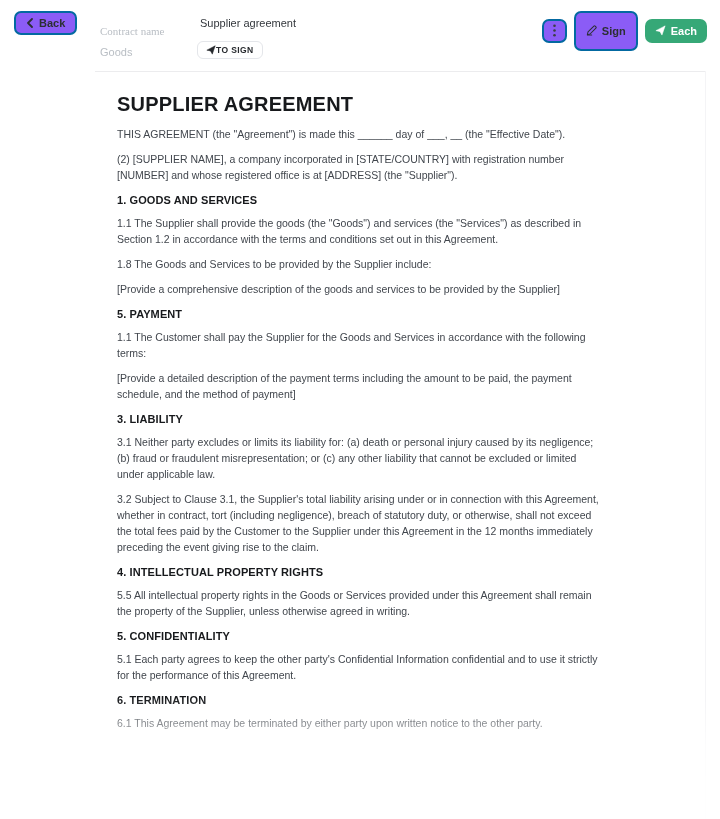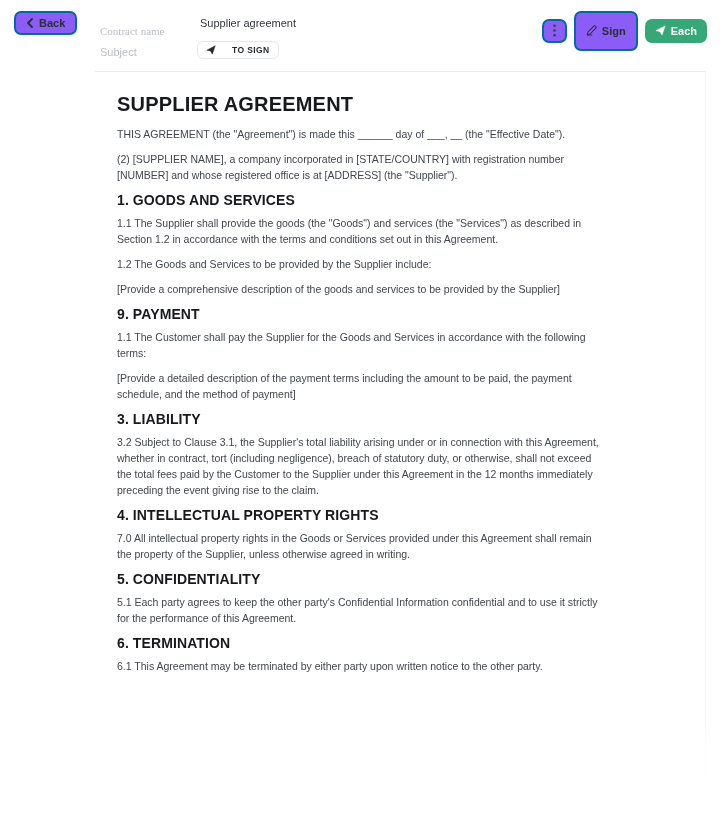--- a/index.html
+++ b/index.html
@@ -30,21 +30,21 @@
     font-size: 11px; color: #b9bec4; font-weight: 400;
   }
   .meta-label.row1 { top: 25px; font-family: Liberation Serif, serif; }
   .meta-label.row2 { top: 46px; }
   .contract-name {
     position: absolute; left: 200px; top: 17px;
     font-size: 11px; color: #33373c; font-weight: 500;
   }
   .status-badge {
     position: absolute; left: 197px; top: 41px;
-    display: inline-flex; align-items: center; gap: 16px;
+    display: inline-flex; align-items: center; gap: 0;
     border: 1px solid #e4e6ea; border-radius: 6px; background: #ffffff;
     padding: 3px 8px;
     font-size: 8.5px; font-weight: 700; letter-spacing: 0.4px; color: #26292d;
     cursor: pointer;
   }
   .status-badge svg { display: block; }
 
   .actions { position: absolute; right: 13px; top: 11px; display: flex; gap: 7px; align-items: center; }
   .kebab-btn {
     width: 25px; height: 24px; justify-content: center; padding: 0;
@@ -71,21 +71,21 @@
   }
   .doc-title {
     font-size: 20px; font-weight: 800; color: #17191c;
     letter-spacing: 0.2px; line-height: 25px; margin-bottom: 9px;
   }
   .doc p {
     font-size: 10.5px; line-height: 16px; color: #41464d;
     margin-bottom: 9px;
   }
   .doc h2 {
-    font-size: 14px; font-weight: 800; color: #17191c;
+    font-size: 11px; font-weight: 800; color: #17191c;
     line-height: 17px; margin-top: 8px; margin-bottom: 6px;
     letter-spacing: 0.1px;
   }
 
   
   .fade-overlay {
     position: absolute; left: 0; top: 698px; width: 720px; height: 121px;
     background: linear-gradient(to bottom,
       rgba(255,255,255,0) 0%,
       rgba(255,255,255,0.72) 40%,
@@ -104,21 +104,21 @@
       <svg width="8" height="10" viewBox="0 0 8 10">
           <polyline points="6,1 2,5 6,9" fill="none" stroke="#2b2f33" stroke-width="1.8" stroke-linecap="round" stroke-linejoin="round"></polyline>
         </svg>
     </span>
     <span>Back</span>
   </button>
 
   <div class="meta-label row1">Contract name</div>
   <div class="contract-name">Supplier agreement</div>
 
-  <div class="meta-label row2">Subject</div>
+  <div class="meta-label row2">Goods</div>
   <div class="status-badge">
     <span>
       <svg width="10" height="10" viewBox="0 0 12 12">
           <path d="M1 6.2 L11 1 L7.6 11 L5.4 7.1 L1 6.2 Z M5.4 7.1 L11 1" fill="#26292d" stroke="#26292d" stroke-width="0.6" stroke-linejoin="round"></path>
         </svg>
     </span>
     <span>TO SIGN</span>
   </div>
 
   <div class="actions">
@@ -154,29 +154,30 @@
 <div class="panel-divider"></div>
 <div class="panel-right-edge"></div>
 
 <div class="doc">
   <div class="doc-title">SUPPLIER AGREEMENT</div>
   <div id="doc-blocks">
       <p>THIS AGREEMENT (the "Agreement") is made this ______ day of ___, __ (the "Effective Date").</p>
       <p>(2) [SUPPLIER NAME], a company incorporated in [STATE/COUNTRY] with registration number [NUMBER] and whose registered office is at [ADDRESS] (the "Supplier").</p>
       <h2>1. GOODS AND SERVICES</h2>
       <p>1.1 The Supplier shall provide the goods (the "Goods") and services (the "Services") as described in Section 1.2 in accordance with the terms and conditions set out in this Agreement.</p>
-      <p>1.2 The Goods and Services to be provided by the Supplier include:</p>
+      <p>1.8 The Goods and Services to be provided by the Supplier include:</p>
       <p>[Provide a comprehensive description of the goods and services to be provided by the Supplier]</p>
-      <h2>9. PAYMENT</h2>
+      <h2>5. PAYMENT</h2>
       <p>1.1 The Customer shall pay the Supplier for the Goods and Services in accordance with the following terms:</p>
       <p>[Provide a detailed description of the payment terms including the amount to be paid, the payment schedule, and the method of payment]</p>
       <h2>3. LIABILITY</h2>
+      <p>3.1 Neither party excludes or limits its liability for: (a) death or personal injury caused by its negligence; (b) fraud or fraudulent misrepresentation; or (c) any other liability that cannot be excluded or limited under applicable law.</p>
       <p>3.2 Subject to Clause 3.1, the Supplier's total liability arising under or in connection with this Agreement, whether in contract, tort (including negligence), breach of statutory duty, or otherwise, shall not exceed the total fees paid by the Customer to the Supplier under this Agreement in the 12 months immediately preceding the event giving rise to the claim.</p>
       <h2>4. INTELLECTUAL PROPERTY RIGHTS</h2>
-      <p>7.0 All intellectual property rights in the Goods or Services provided under this Agreement shall remain the property of the Supplier, unless otherwise agreed in writing.</p>
+      <p>5.5 All intellectual property rights in the Goods or Services provided under this Agreement shall remain the property of the Supplier, unless otherwise agreed in writing.</p>
       <h2>5. CONFIDENTIALITY</h2>
       <p>5.1 Each party agrees to keep the other party's Confidential Information confidential and to use it strictly for the performance of this Agreement.</p>
       <h2>6. TERMINATION</h2>
       <p>6.1 This Agreement may be terminated by either party upon written notice to the other party.</p>
     </div>
 </div>
 
 <div class="fade-overlay"></div>
 
 </body></html>

